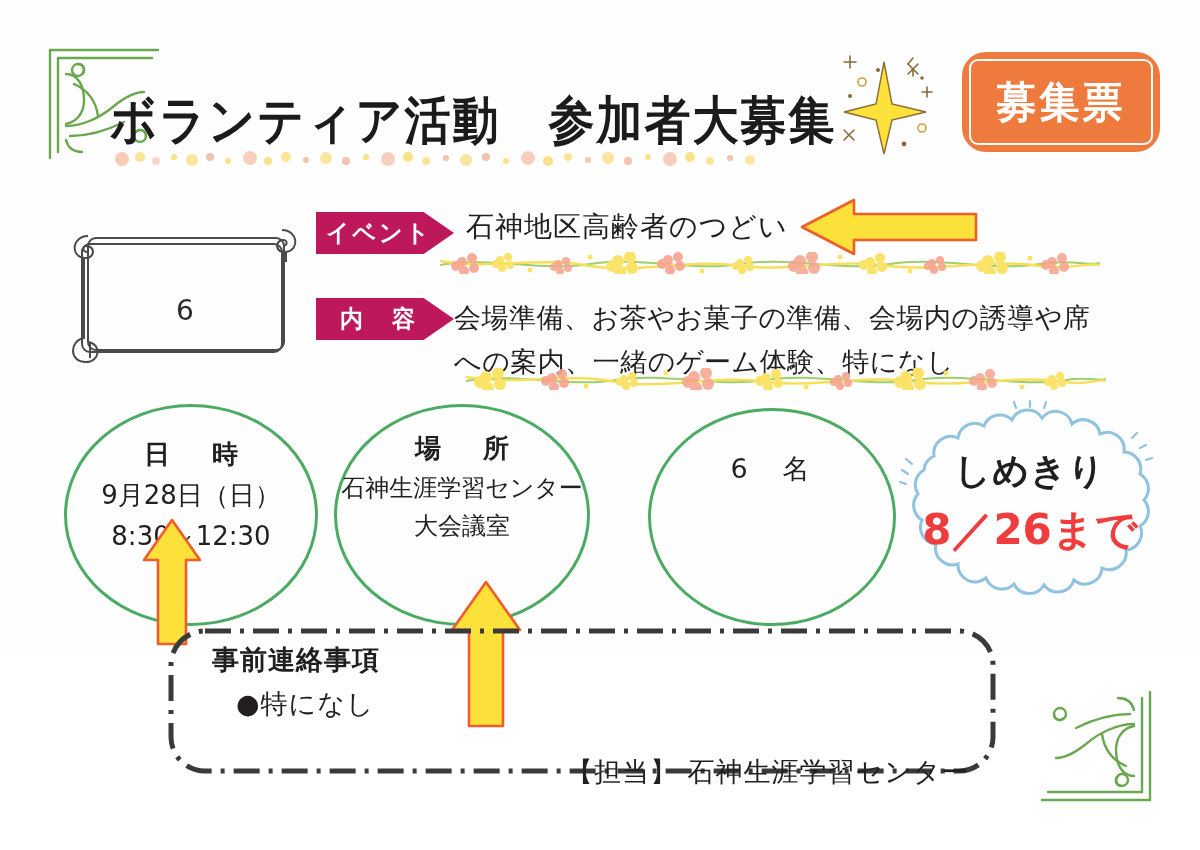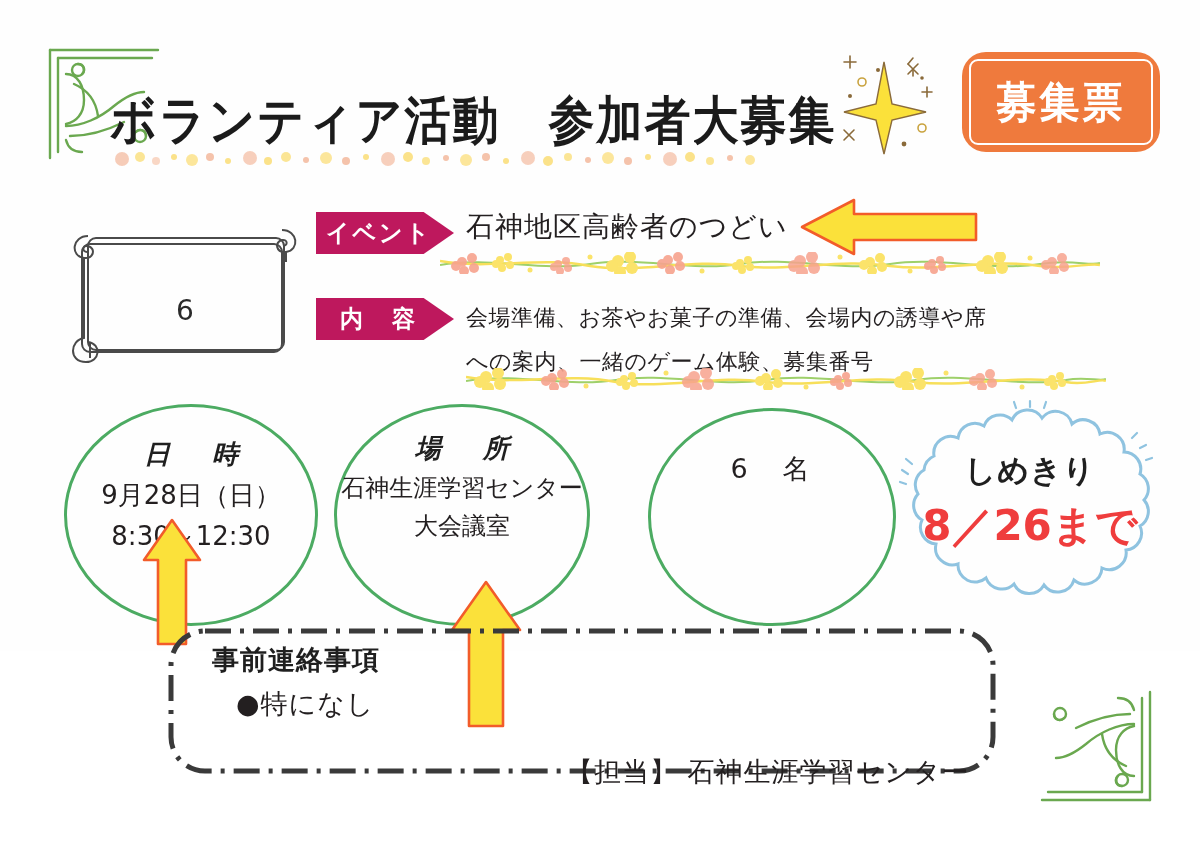--- a/index.html
+++ b/index.html
@@ -152,24 +152,24 @@
     position: absolute;
     left: 466px;
     top: 208px;
     font-size: 28px;
     letter-spacing: 1px;
     color: #231f20;
     white-space: nowrap;
   }
   .content-value {
     position: absolute;
-    left: 466px;
+    left: 454px;
     top: 296px;
     width: 680px;
-    font-size: 22px;
+    font-size: 27px;
     line-height: 44px;
     letter-spacing: 0.5px;
     color: #231f20;
     font-family: Liberation Serif, serif;
   }
 
   
   .divider-row {
     position: absolute;
     height: 22px;
@@ -216,21 +216,20 @@
     position: absolute;
     text-align: center;
     width: 100%;
   }
   .circle-title {
     font-size: 26px;
     font-weight: 700;
     letter-spacing: 8px;
     color: #1f1f1f;
     text-indent: 8px;
-    font-style: italic;
   }
   .circle-line {
     font-size: 26px;
     color: #231f20;
     letter-spacing: 0px;
     margin-top: 6px;
     white-space: nowrap;
   }
   .c1-body { left:0; top: 30px; }
   .c2-body { left:0; top: 24px; }
@@ -251,21 +250,21 @@
     left: 896px;
     top: 398px;
     width: 268px;
     height: 208px;
     display: flex;
     flex-direction: column;
     align-items: center;
     justify-content: center;
   }
   .cloud-label {
-    font-size: 31px;
+    font-size: 36px;
     font-weight: 700;
     color: #1f1f1f;
     letter-spacing: 1px;
   }
   .cloud-date {
     font-size: 42px;
     font-weight: 700;
     color: #ef3d3d;
     letter-spacing: 0px;
     margin-top: 6px;
@@ -516,21 +515,21 @@
         <circle cx="590" cy="6" r="2.5" fill="#fbe36a"></circle>
       </g>
     </svg>
   </div>
 
   <div class="pink-label pink-content">
     <span>内　容</span>
   </div>
   <div class="content-value">
     <div>会場準備、お茶やお菓子の準備、会場内の誘導や席</div>
-    <div>への案内、一緒のゲーム体験、募集番号</div>
+    <div>への案内、一緒のゲーム体験、特になし</div>
   </div>
 
   <div class="divider-row div-2">
     <svg viewBox="0 0 640 22" preserveAspectRatio="none">
       <path d="M0 13 C50 4 100 20 150 12 C200 4 250 20 300 12 C350 4 400 20 450 12 C500 4 550 20 600 12 C620 8 634 14 640 11" fill="none" stroke="#9ed06a" stroke-width="2"></path>
       <path d="M0 9 C50 18 100 4 150 14 C200 22 250 6 300 14 C350 20 400 6 450 14 C500 20 550 6 600 14 C620 18 634 10 640 13" fill="none" stroke="#f7df5a" stroke-width="2.4"></path>
       <g>
         <g fill="#fbe36a">
             <circle cx="20" cy="9" r="6"></circle>
             <circle cx="32" cy="5" r="6"></circle>

